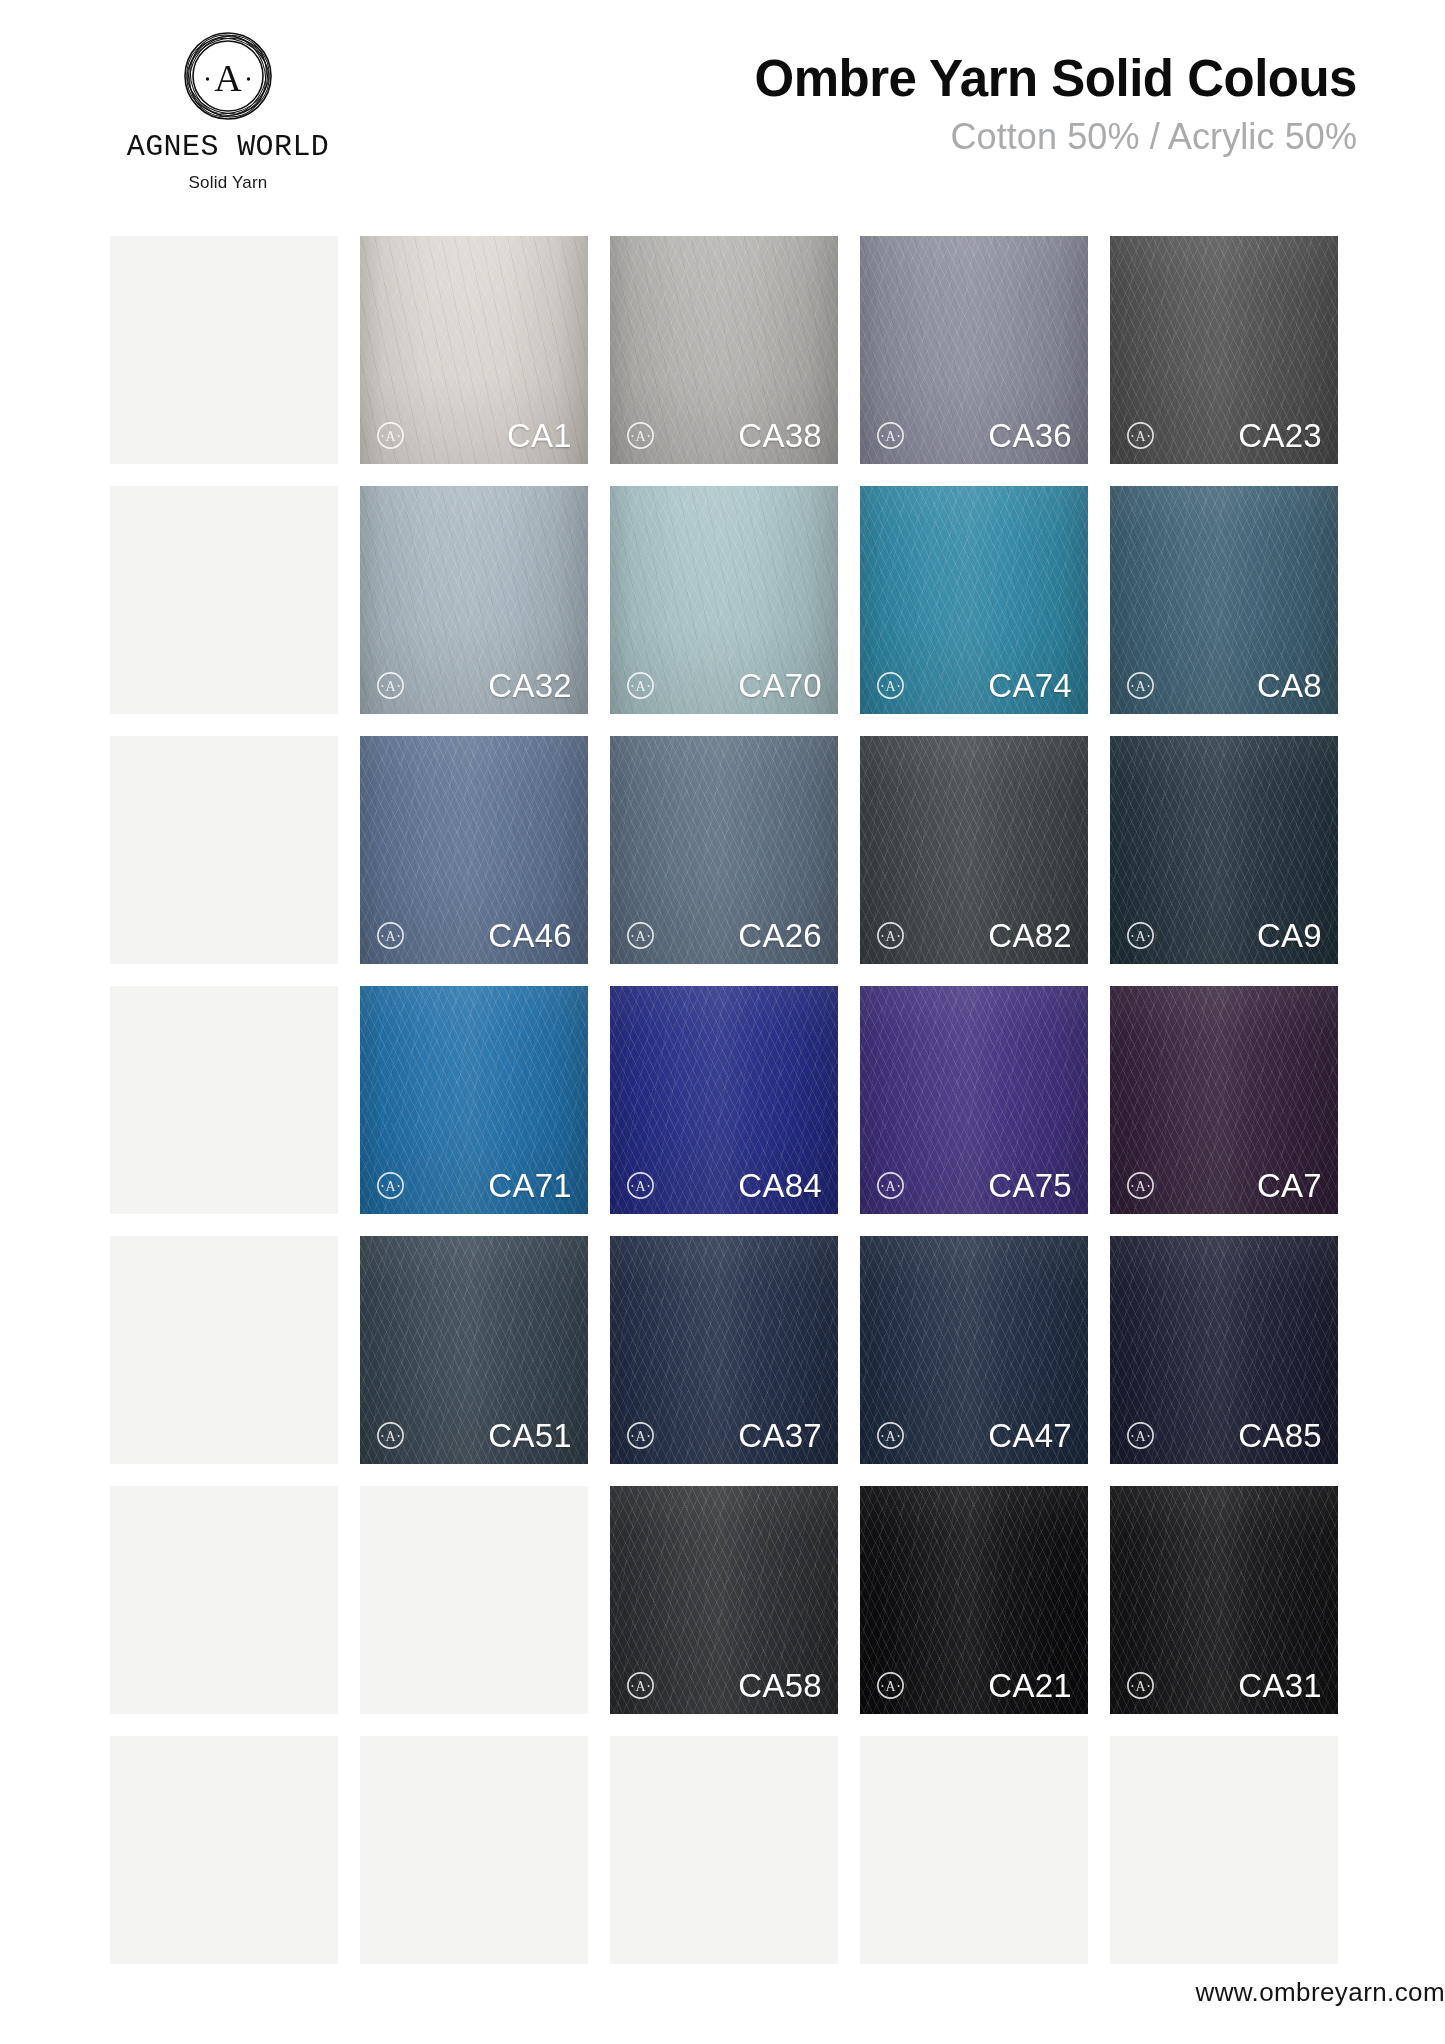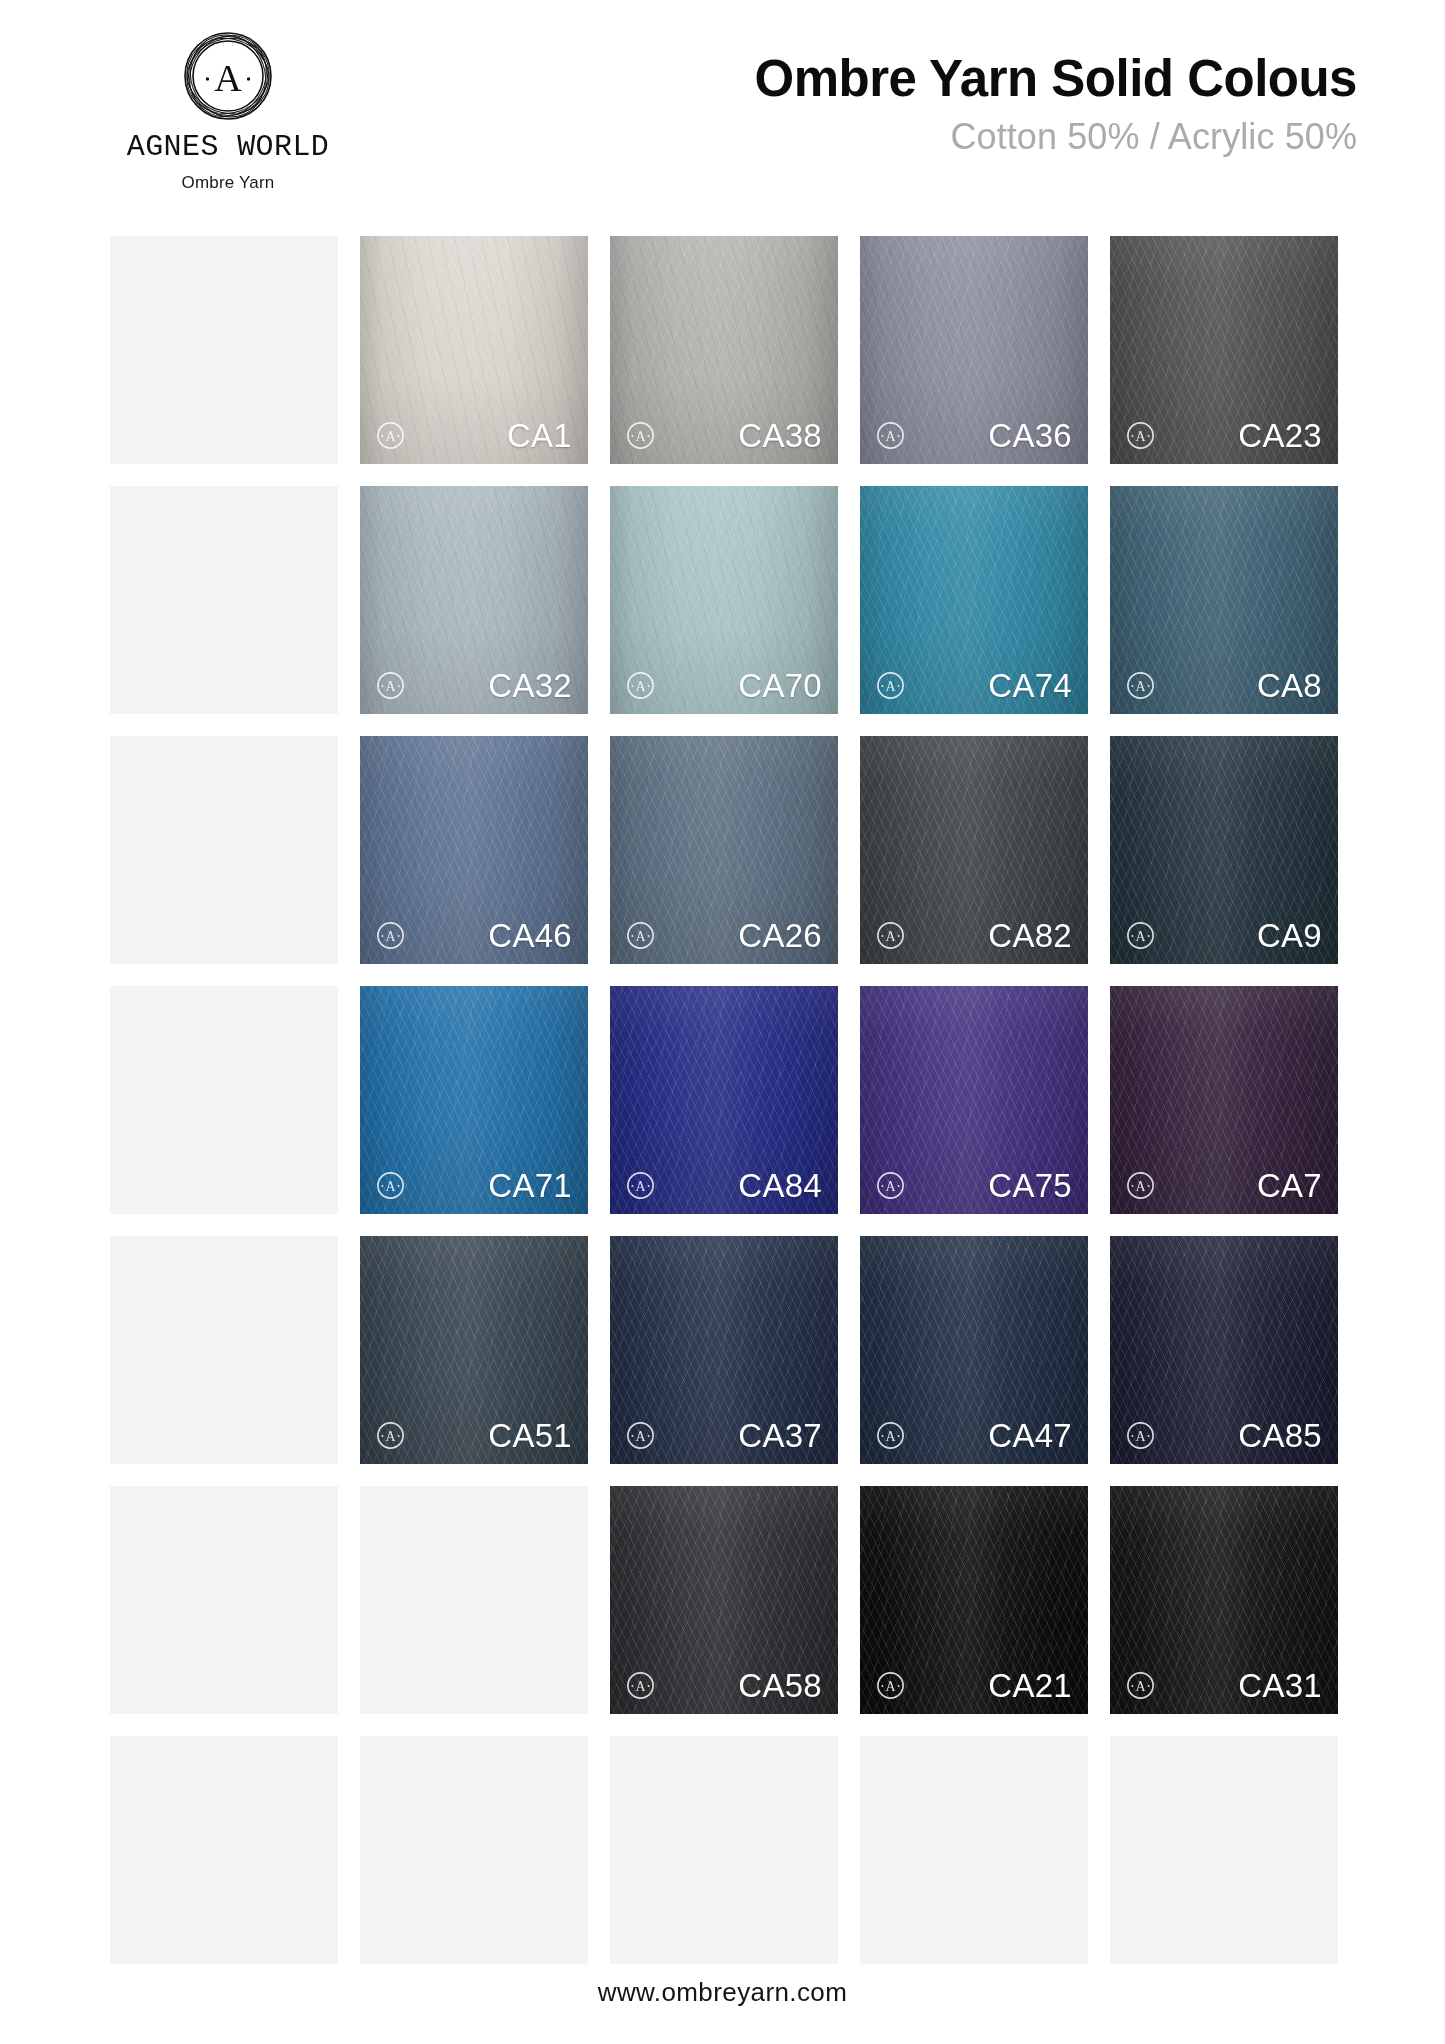--- a/index.html
+++ b/index.html
@@ -118,21 +118,21 @@
   .code{
     font-size:33px;font-weight:400;color:#ffffff;
     letter-spacing:0.3px;line-height:1;
     text-shadow:0 1px 2px rgba(0,0,0,.28);
     white-space:nowrap;
   }
 
   
   .footer{
     position:absolute;left:0;right:0;bottom:36px;
-    text-align:center;
+    text-align:right;
     margin-top:36px;
   }
   .footer-url{
     font-size:26px;color:#141414;letter-spacing:0.4px;
   }
 </style>
 </head>
 <body>
 
 <div class="page">
@@ -150,21 +150,21 @@
             <ellipse cx="46" cy="46" rx="41.5" ry="37" transform="rotate(70 46 46)"></ellipse>
             <ellipse cx="46" cy="46" rx="41.5" ry="37" transform="rotate(120 46 46)"></ellipse>
             <ellipse cx="46" cy="46" rx="41.5" ry="37" transform="rotate(160 46 46)"></ellipse>
           </g>
           <text x="46" y="61" text-anchor="middle" font-family="Liberation Serif, serif" font-size="38" fill="#111">A</text>
           <circle cx="25.5" cy="49" r="1.7" fill="#111"></circle>
           <circle cx="66.5" cy="49" r="1.7" fill="#111"></circle>
         </svg>
       </div>
       <div class="brand-name">AGNES WORLD</div>
-      <div class="brand-sub">Ombre Yarn</div>
+      <div class="brand-sub">Solid Yarn</div>
     </div>
 
     <div class="titles">
       <div class="title-main">Ombre Yarn Solid Colous</div>
       <div class="title-sub">Cotton 50% / Acrylic 50%</div>
     </div>
   </div>
 
   <div class="grid">
       <div class="cell empty" style="background: rgb(244, 244, 242);"></div>

